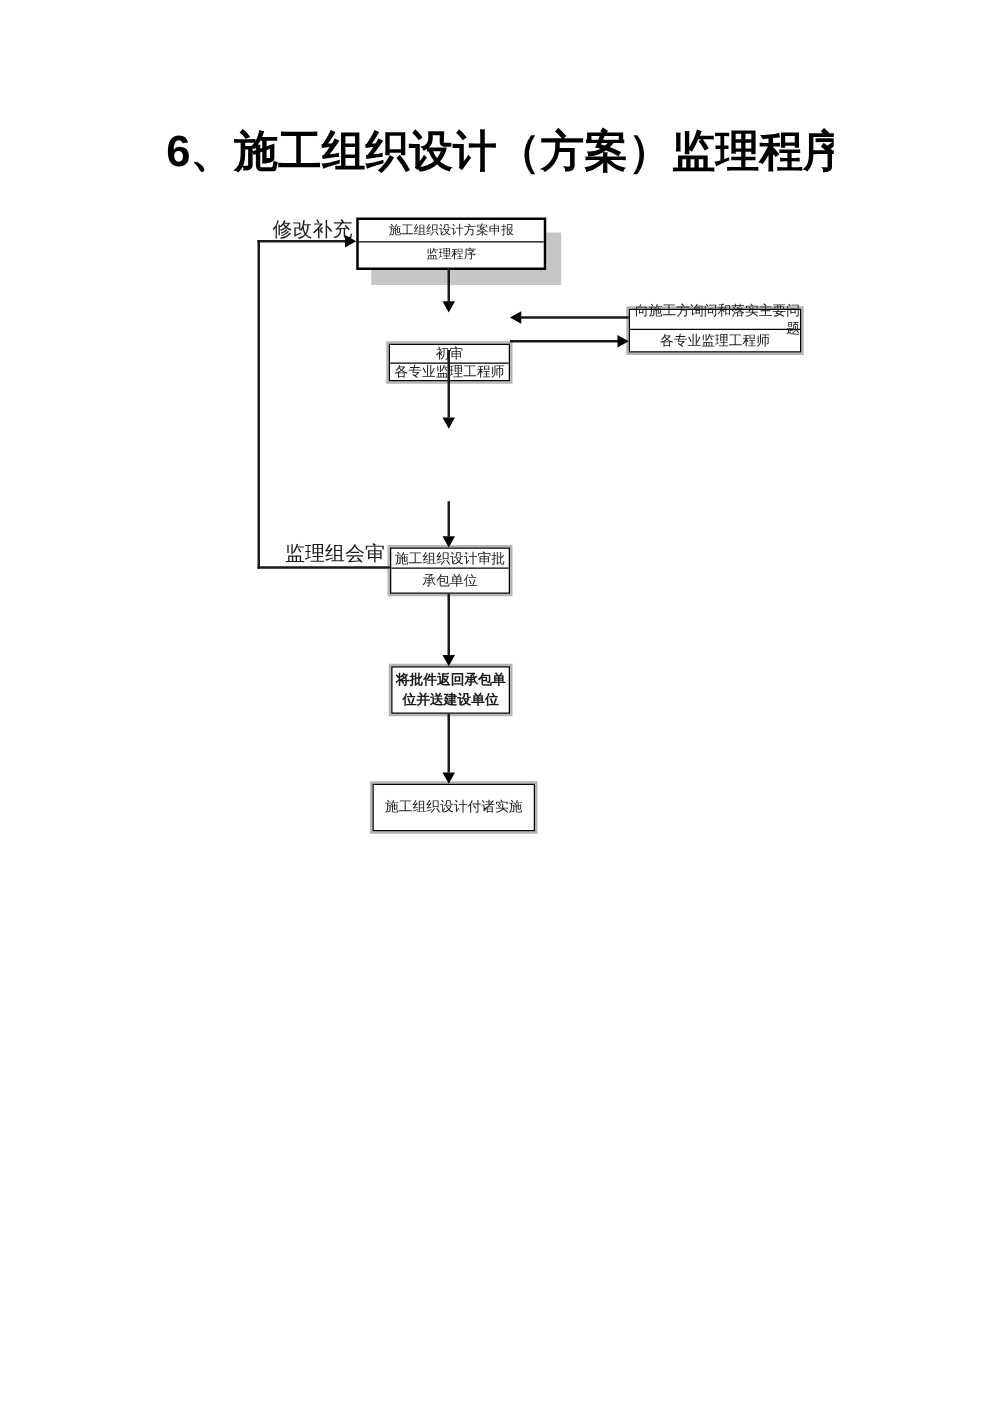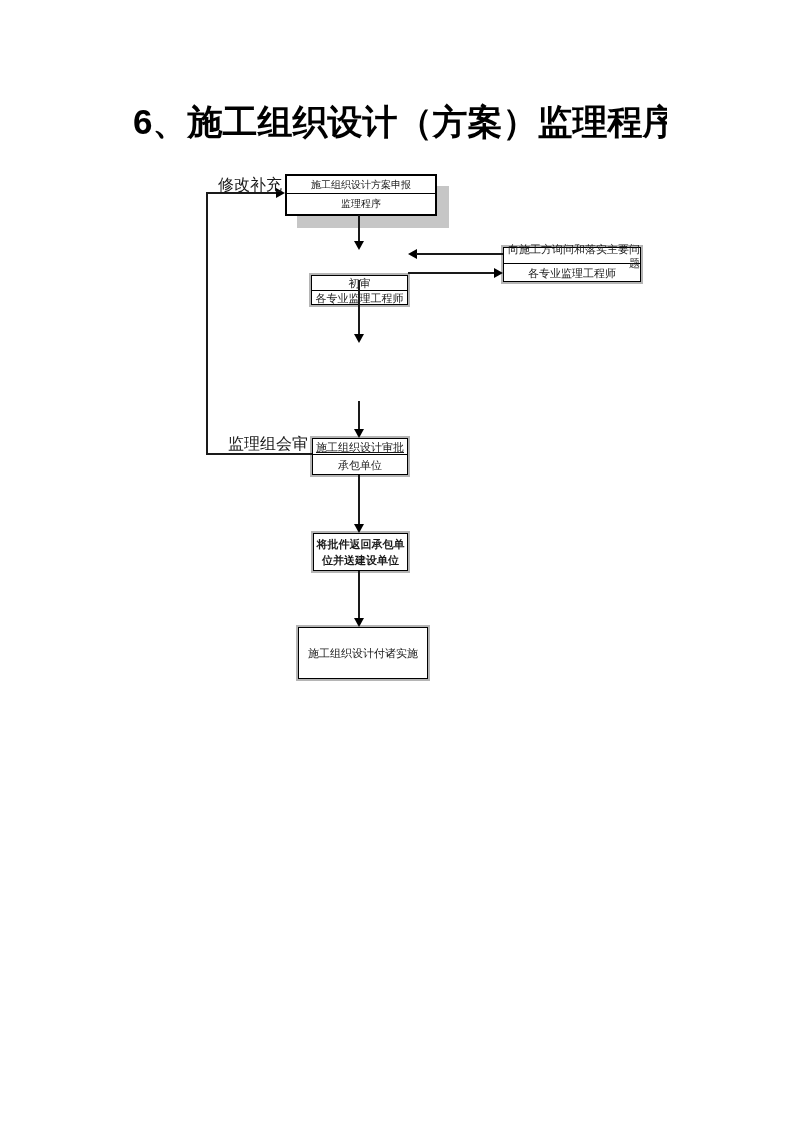--- a/index.html
+++ b/index.html
@@ -64,24 +64,24 @@
   .box-initial-review .sec.divided { height: 15px; }
 
   .box-inquiry { left: 503px; top: 247px; width: 138px; height: 35px; text-align: right; }
   .box-inquiry .sec.divided { height: 16px; }
 
   .box-joint-review { left: 307px; top: 343px; width: 108px; height: 58px; }
   .box-joint-review .sec.divided { height: 21px; }
   .box-joint-review .sec.grow { line-height: 16px; padding: 1px 2px; }
 
   .box-approval { left: 312px; top: 438px; width: 96px; height: 37px; }
-  .box-approval .sec.divided { height: 16px; text-decoration: underline; }
+  .box-approval .sec.divided { height: 16px; }
 
   .box-return { left: 313px; top: 533px; width: 95px; height: 38px; line-height: 16px; font-weight: bold; }
-  .box-implement { left: 298px; top: 627px; width: 130px; height: 52px; text-align: right; }
+  .box-implement { left: 298px; top: 627px; width: 130px; height: 38px; text-align: right; }
 
   .line {
     position: absolute;
     background: #1a1a1a;
   }
   .vline { width: 2px; }
   .hline { height: 2px; }
 
   .arrow {
     position: absolute;

